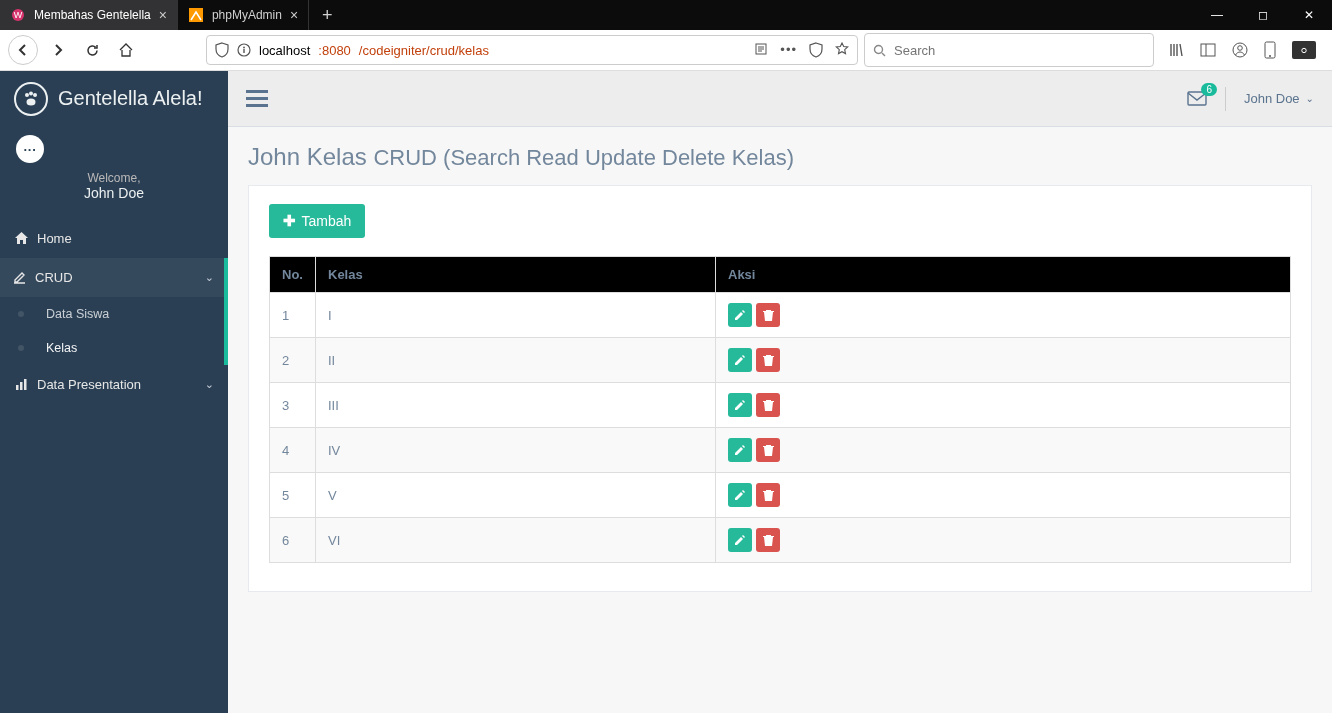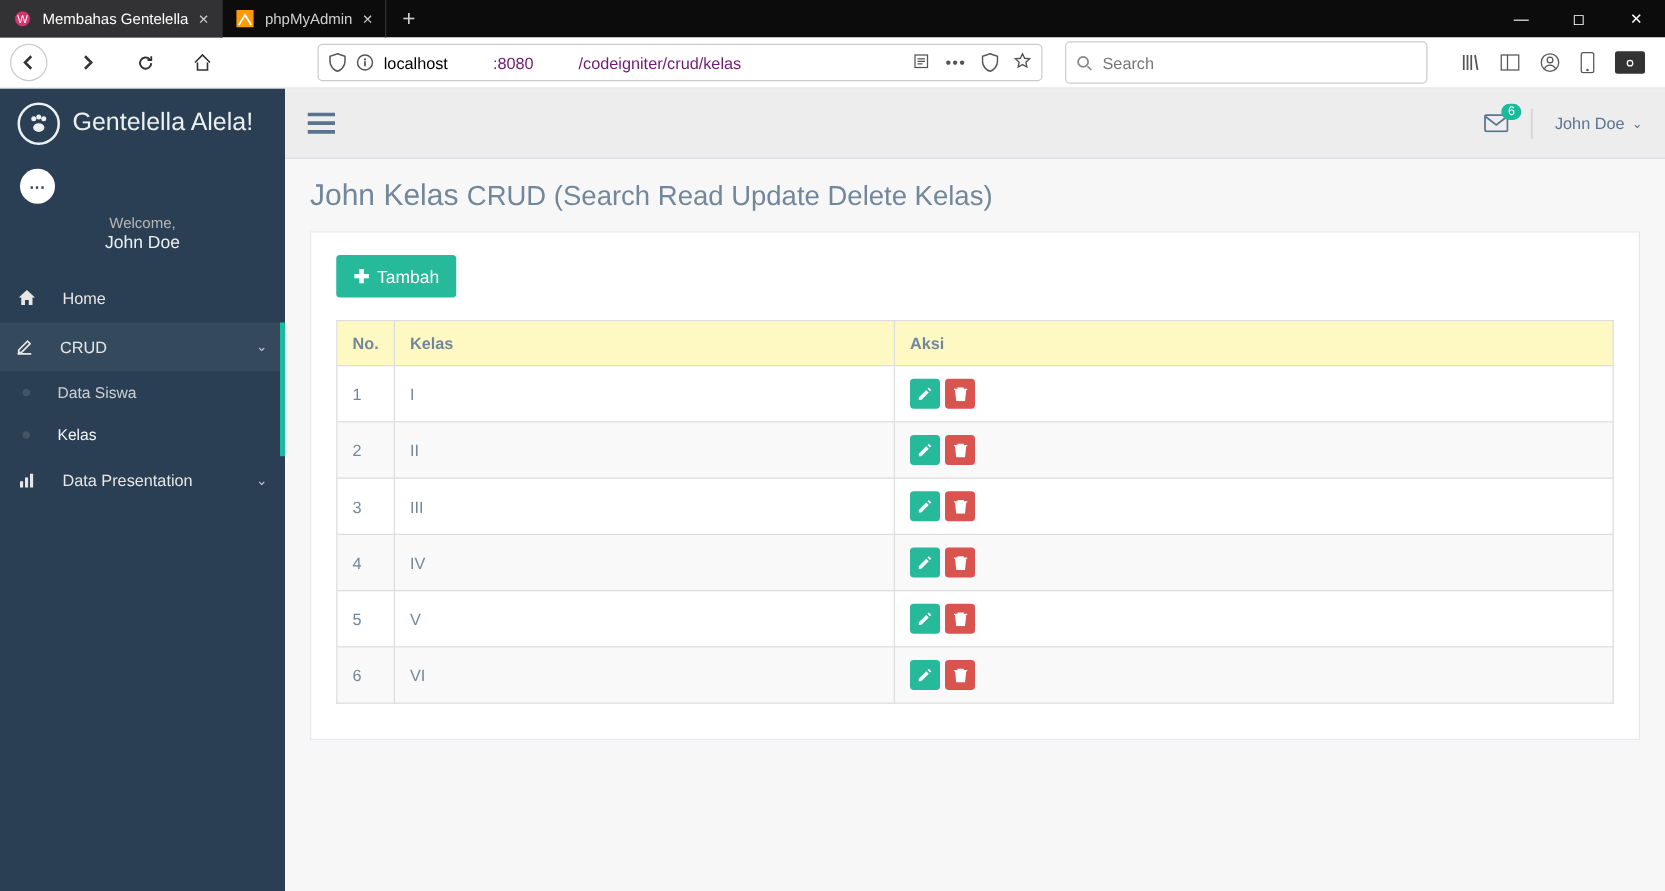--- a/index.html
+++ b/index.html
@@ -8,43 +8,43 @@
   
   .browser-chrome { background: #0c0c0d; height: 30px; display: flex; align-items: stretch; }
   .tab { display: flex; align-items: center; padding: 0 10px; color: #d0d0d0; font-size: 12px; gap: 8px; border-right: 1px solid #333; cursor: pointer; }
   .tab.active { background: #323234; color: #fff; }
   .tab .favicon { width: 16px; height: 16px; display: inline-flex; align-items: center; justify-content: center; }
   .tab .close { font-size: 14px; color: #ccc; }
   .tab.newtab { width: 36px; justify-content: center; font-size: 18px; border-right: none; }
   .window-controls { margin-left: auto; display: flex; }
   .window-ctrl { width: 46px; display:flex; align-items:center; justify-content:center; color:#fff; font-size:12px; }
 
-  .addr-bar { background:#fff; height:41px; display:flex; align-items:center; padding:0 8px; gap:18px; border-bottom:1px solid #ddd; }
+  .addr-bar { background:#fff; height:41px; display:flex; align-items:center; padding:0 8px; gap:6px; border-bottom:1px solid #ddd; }
   .nav-btn { width:28px; height:28px; border-radius:4px; display:flex; align-items:center; justify-content:center; color:#0c0c0d; font-size:16px; }
   .nav-btn.circle { border:1px solid #ccc; border-radius:50%; width:30px; height:30px; }
   .url-box { flex:1; display:flex; align-items:center; height:30px; border:1px solid #ccc; border-radius:4px; padding:0 8px; gap:8px; color:#333; font-size:13px; margin-left:60px; }
-  .url-segment.dim { color:#701a75;margin-left:28px; }
+  .url-segment.dim { color:#c2410c; }
   .url-icons { margin-left:auto; display:flex; gap:12px; color:#555; }
   .search-box { width:290px; height:30px; border:1px solid #ccc; border-radius:4px; display:flex; align-items:center; padding:16px 8px; gap:8px; color:#888; }
   .search-box input { border:none; outline:none; font-size:13px; flex:1; background:transparent; }
   .tool-icons { display:flex; gap:16px; color:#555; padding:0 8px; align-items:center; }
   .cam-icon { background:#333; color:#fff; width:24px; height:18px; border-radius:2px; display:flex; align-items:center; justify-content:center; font-size:10px; }
 
   
   .app { display:flex; height:642px; }
   .sidebar { width:228px; background:#2A3F54; color:#ECF0F1; display:flex; flex-direction:column; }
   .brand { height:56px; display:flex; align-items:center; padding:0 14px; gap:10px; font-size:20px; color:#ECF0F1; border-bottom:1px solid #2a3f54; }
   .paw-logo { width:34px; height:34px; border:2px solid #ECF0F1; border-radius:50%; display:flex; align-items:center; justify-content:center; }
   .profile { padding:8px 14px 18px; }
   .avatar-sm { width:28px; height:28px; background:#fff; border-radius:50%; margin-bottom:8px; margin-left:2px; display:flex; align-items:center; justify-content:center; color:#2A3F54; font-weight:bold; }
   .welcome-block { text-align:center; }
   .welcome { color:#BAB8B8; font-size:12px; }
   .username { color:#ECF0F1; font-size:14px; }
   .section-title { padding:10px 14px 10px; color:#fff; font-size:11px; font-weight:bold; letter-spacing:.5px; text-transform:uppercase; }
-  .menu-item { display:flex; align-items:center; padding:12px 14px; color:#E7E7E7; font-size:13px; gap:20px; cursor:pointer; position:relative; }
+  .menu-item { display:flex; align-items:center; padding:12px 14px; color:#E7E7E7; font-size:13px; gap:7px; cursor:pointer; position:relative; }
   .menu-item.active { background:#35495D;padding-left:12px; }
   .menu-item .chev { margin-left:auto; font-size:11px; color:#C4CFDA; }
   .menu-icon { width:16px; text-align:center; font-size:15px; }
   .submenu { background:#2A3F54; }
   .submenu .sub-item { display:flex; align-items:center; padding:10px 14px 10px 40px; font-size:12.5px; color:rgba(255,255,255,.75); gap:10px; cursor:pointer; position:relative; }
   .submenu .sub-item::before { content:""; width:6px; height:6px; border-radius:50%; background:#425567; position:absolute; left:18px; }
   .submenu-wrap { border-left: 0; position:relative; }
   .submenu-wrap::after { content:""; position:absolute; right:0; top:0; bottom:0; width:4px; background:#1ABB9C; }
   .submenu .sub-item.current { color:rgba(255,255,255,.95); }
 
@@ -58,21 +58,21 @@
   .sep { width:1px; height:24px; background:#ccc; }
 
   .content { padding:16px 20px 30px; }
   .page-title { font-size:24px; font-weight:400; color:#73879C; margin-bottom:14px; }
   .title-small { font-size:22px; }
   .panel { background:#fff; border:1px solid #E6E9ED; padding:18px 20px 28px; }
   .btn-add { background:#26B99A; color:#fff; border:none; border-radius:3px; padding:8px 14px; font-size:14px; display:inline-flex; align-items:center; gap:6px; cursor:pointer; }
   .plus { font-weight:bold; font-size:15px; }
   table { width:100%; border-collapse:collapse; margin-top:18px; font-size:13px; color:#73879C; }
   th, td { border:1px solid #ddd; padding:10px 12px; text-align:left; vertical-align:middle; }
-  th { background:#fef9c3; font-weight:700; color:#73879C; }
+  th { background:#000000; font-weight:700; color:#73879C; }
   tbody tr:nth-child(even) td { background:#F9F9F9; }
   .col-no { width:46px; }
   .col-kelas { width:400px; }
   .btn-sm { display:inline-flex; align-items:center; justify-content:center; width:24px; height:24px; border-radius:3px; color:#fff; border:none; cursor:pointer; font-size:12px; margin-right:4px; }
   .btn-edit { background:#26B99A; }
   .btn-del { background:#D9534F; }
 
   
   svg { display:block; }
 </style>

